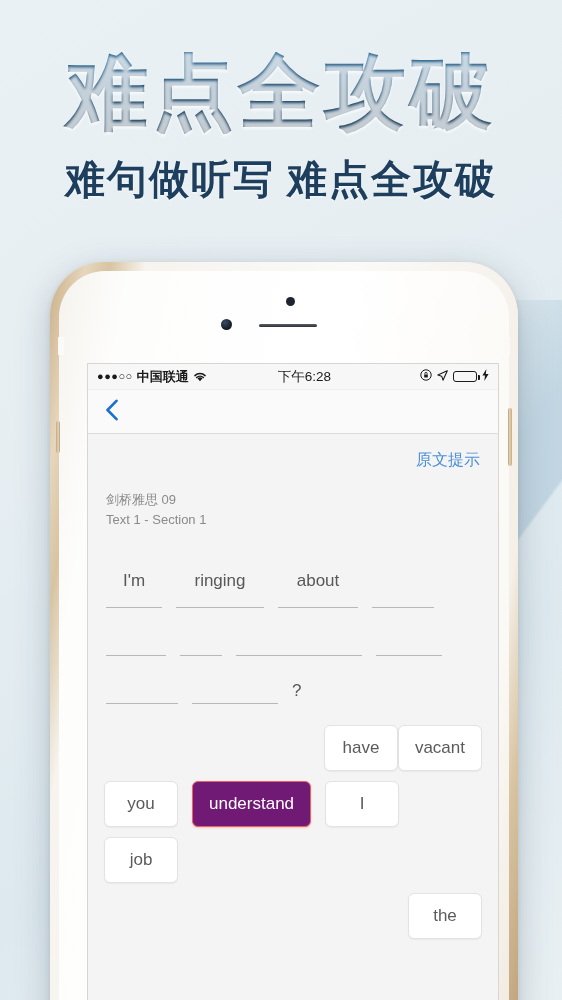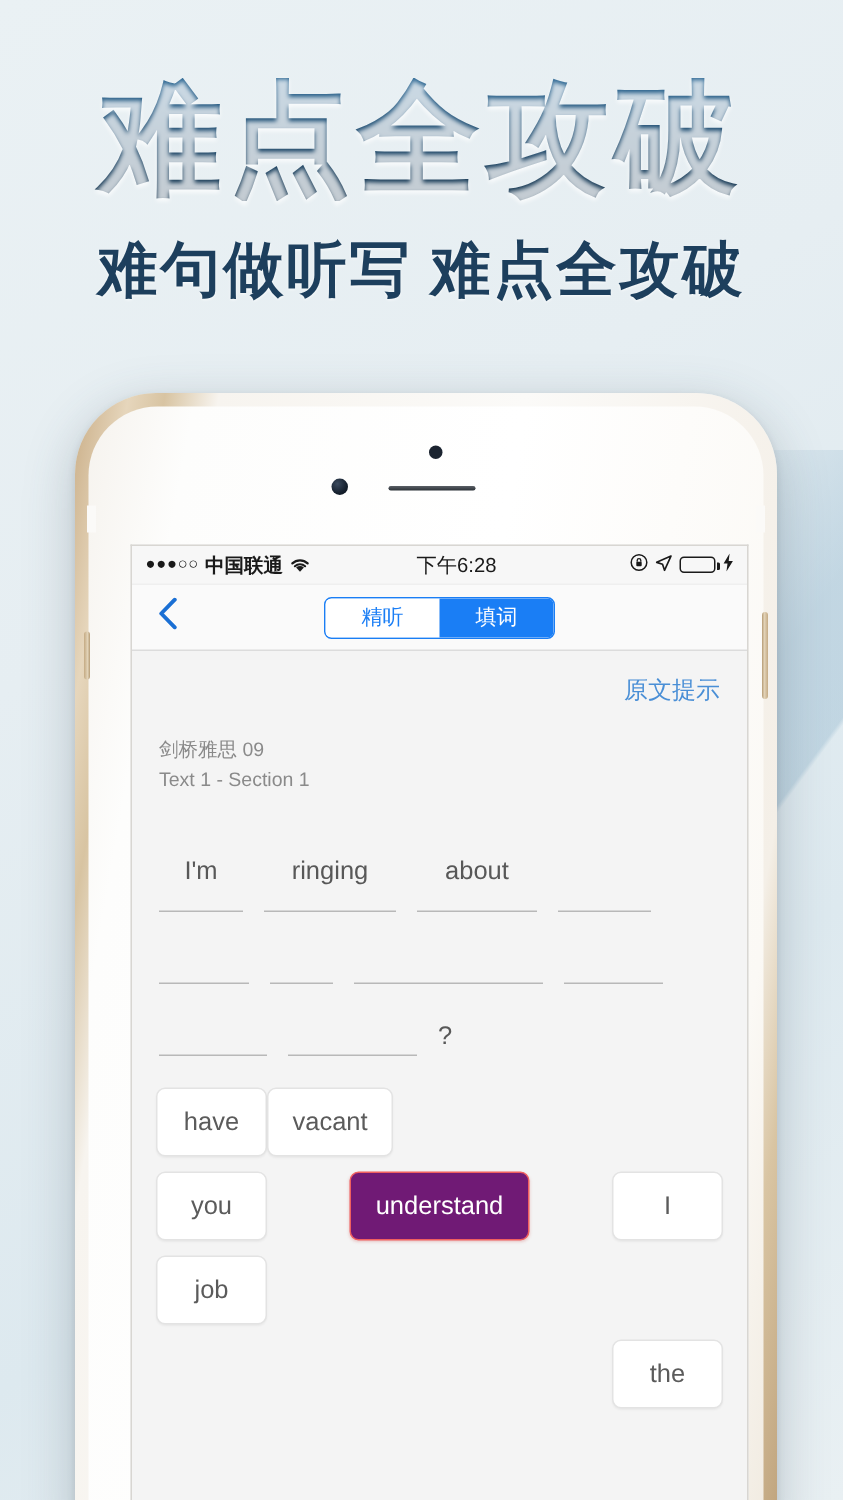--- a/index.html
+++ b/index.html
@@ -262,24 +262,20 @@
       </div>
 
       <div class="navbar">
         <div class="back">
           <span>
             <svg width="14" height="22" viewBox="0 0 14 22">
               <path d="M11.5 1.8 L2.5 11 L11.5 20.2" stroke="#1a6fd4" stroke-width="2.6" fill="none" stroke-linecap="round" stroke-linejoin="round"></path>
             </svg>
           </span>
         </div>
-        <div class="segmented">
-          <div class="seg off">精听</div>
-          <div class="seg on">填词</div>
-        </div>
       </div>
 
       <div class="meta">
         <div class="meta-l">
           <div>剑桥雅思 09</div>
           <div>Text 1 - Section 1</div>
         </div>
         <div class="meta-r">原文提示</div>
       </div>
 
@@ -297,25 +293,25 @@
             <div class="blank" style="width: 66px;"></div>
           </div>
           <div class="blank-row">
             <div class="blank" style="width: 72px;"></div>
             <div class="blank" style="width: 86px;"></div>
             <div class="qmark">?</div>
           </div>
         </div>
 
       <div class="chips">
-          <div class="chip-row" style="justify-content: flex-start;">
+          <div class="chip-row" style="justify-content: flex-end;">
             <div class="chip">have</div>
             <div class="chip">vacant</div>
           </div>
-          <div class="chip-row" style="justify-content: space-between;">
+          <div class="chip-row" style="justify-content: flex-start;">
             <div class="chip">you</div>
             <div class="chip sel" style="margin-left: 14px;">understand</div>
             <div class="chip" style="margin-left: 14px;">I</div>
           </div>
           <div class="chip-row" style="justify-content: flex-start;">
             <div class="chip">job</div>
           </div>
           <div class="chip-row" style="justify-content: flex-end;">
             <div class="chip">the</div>
           </div>

